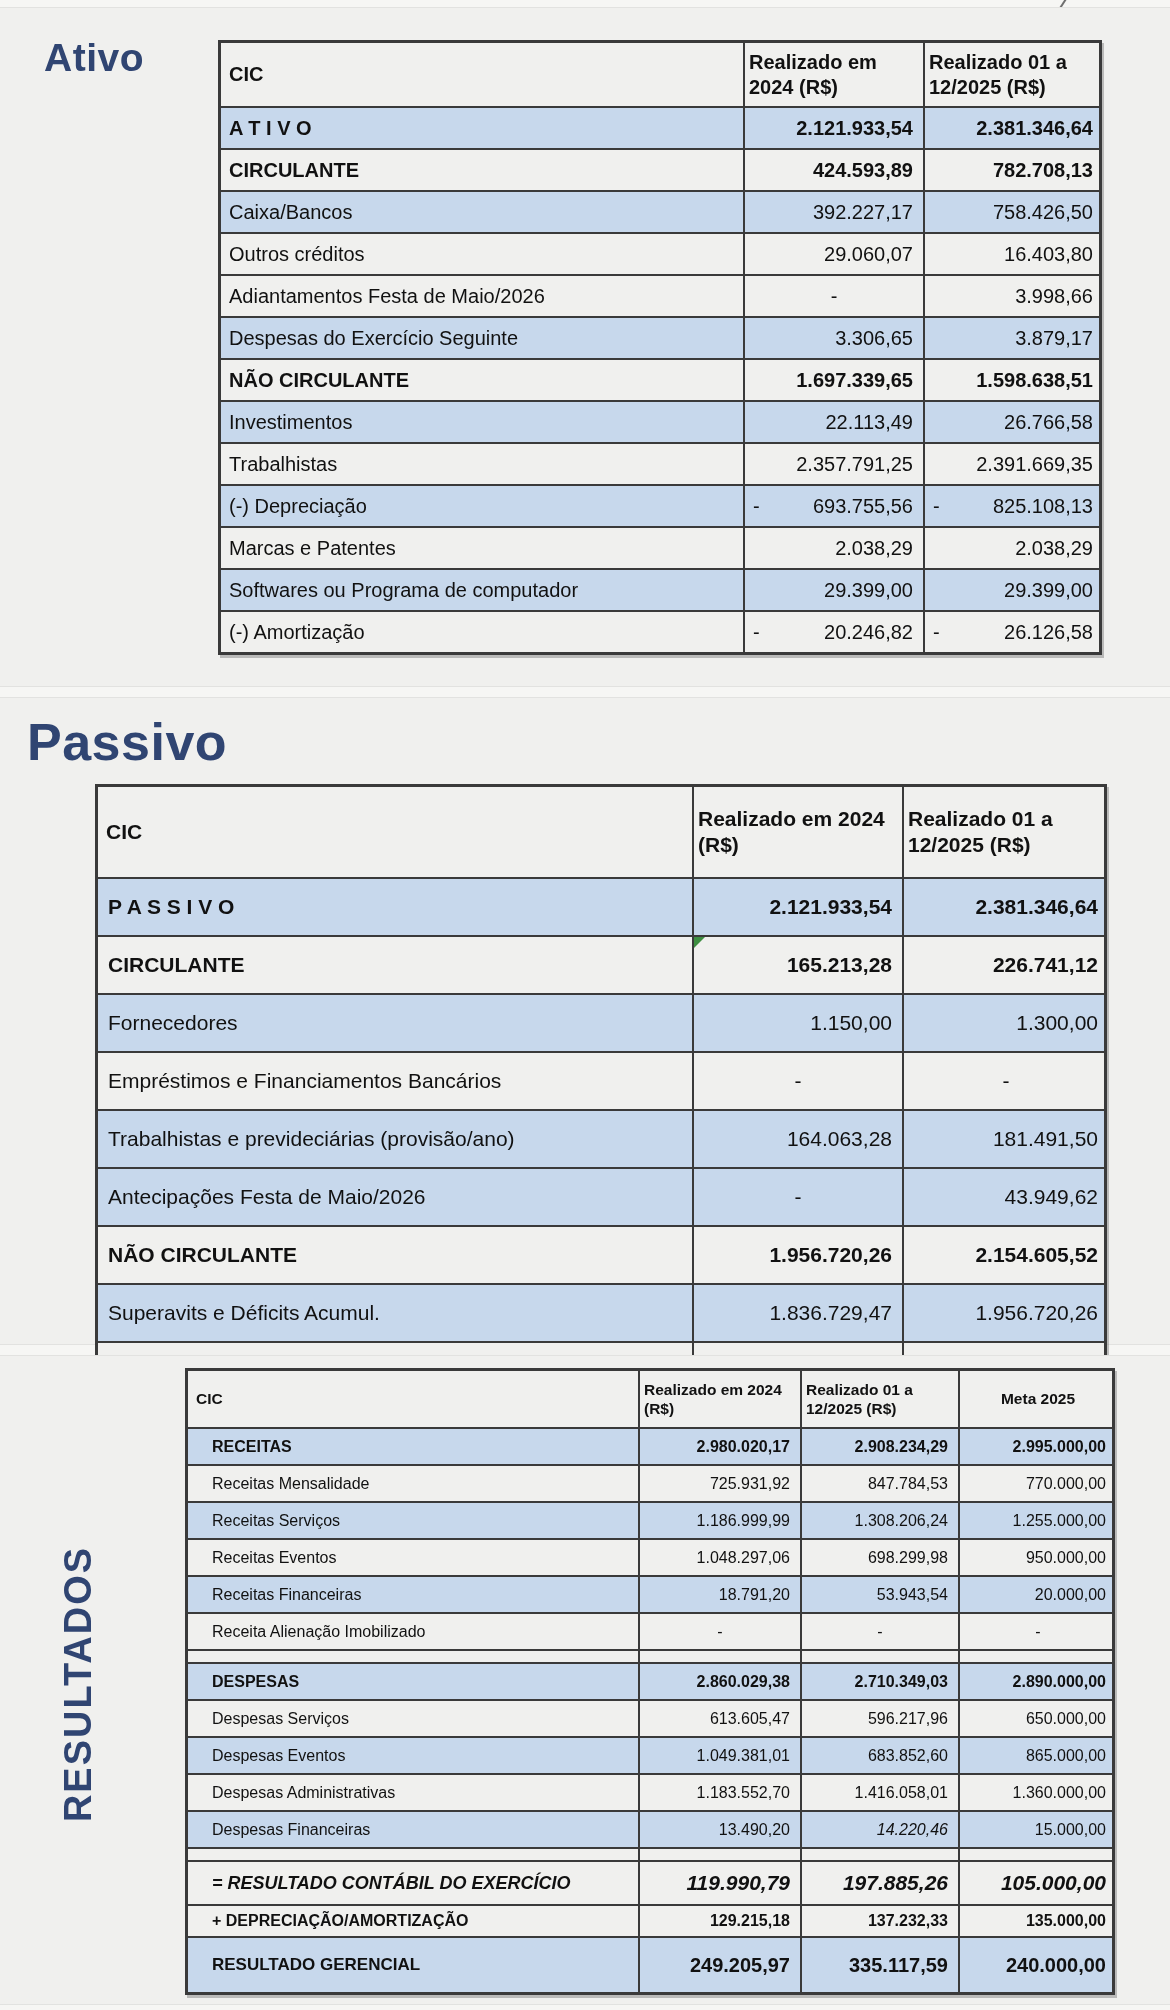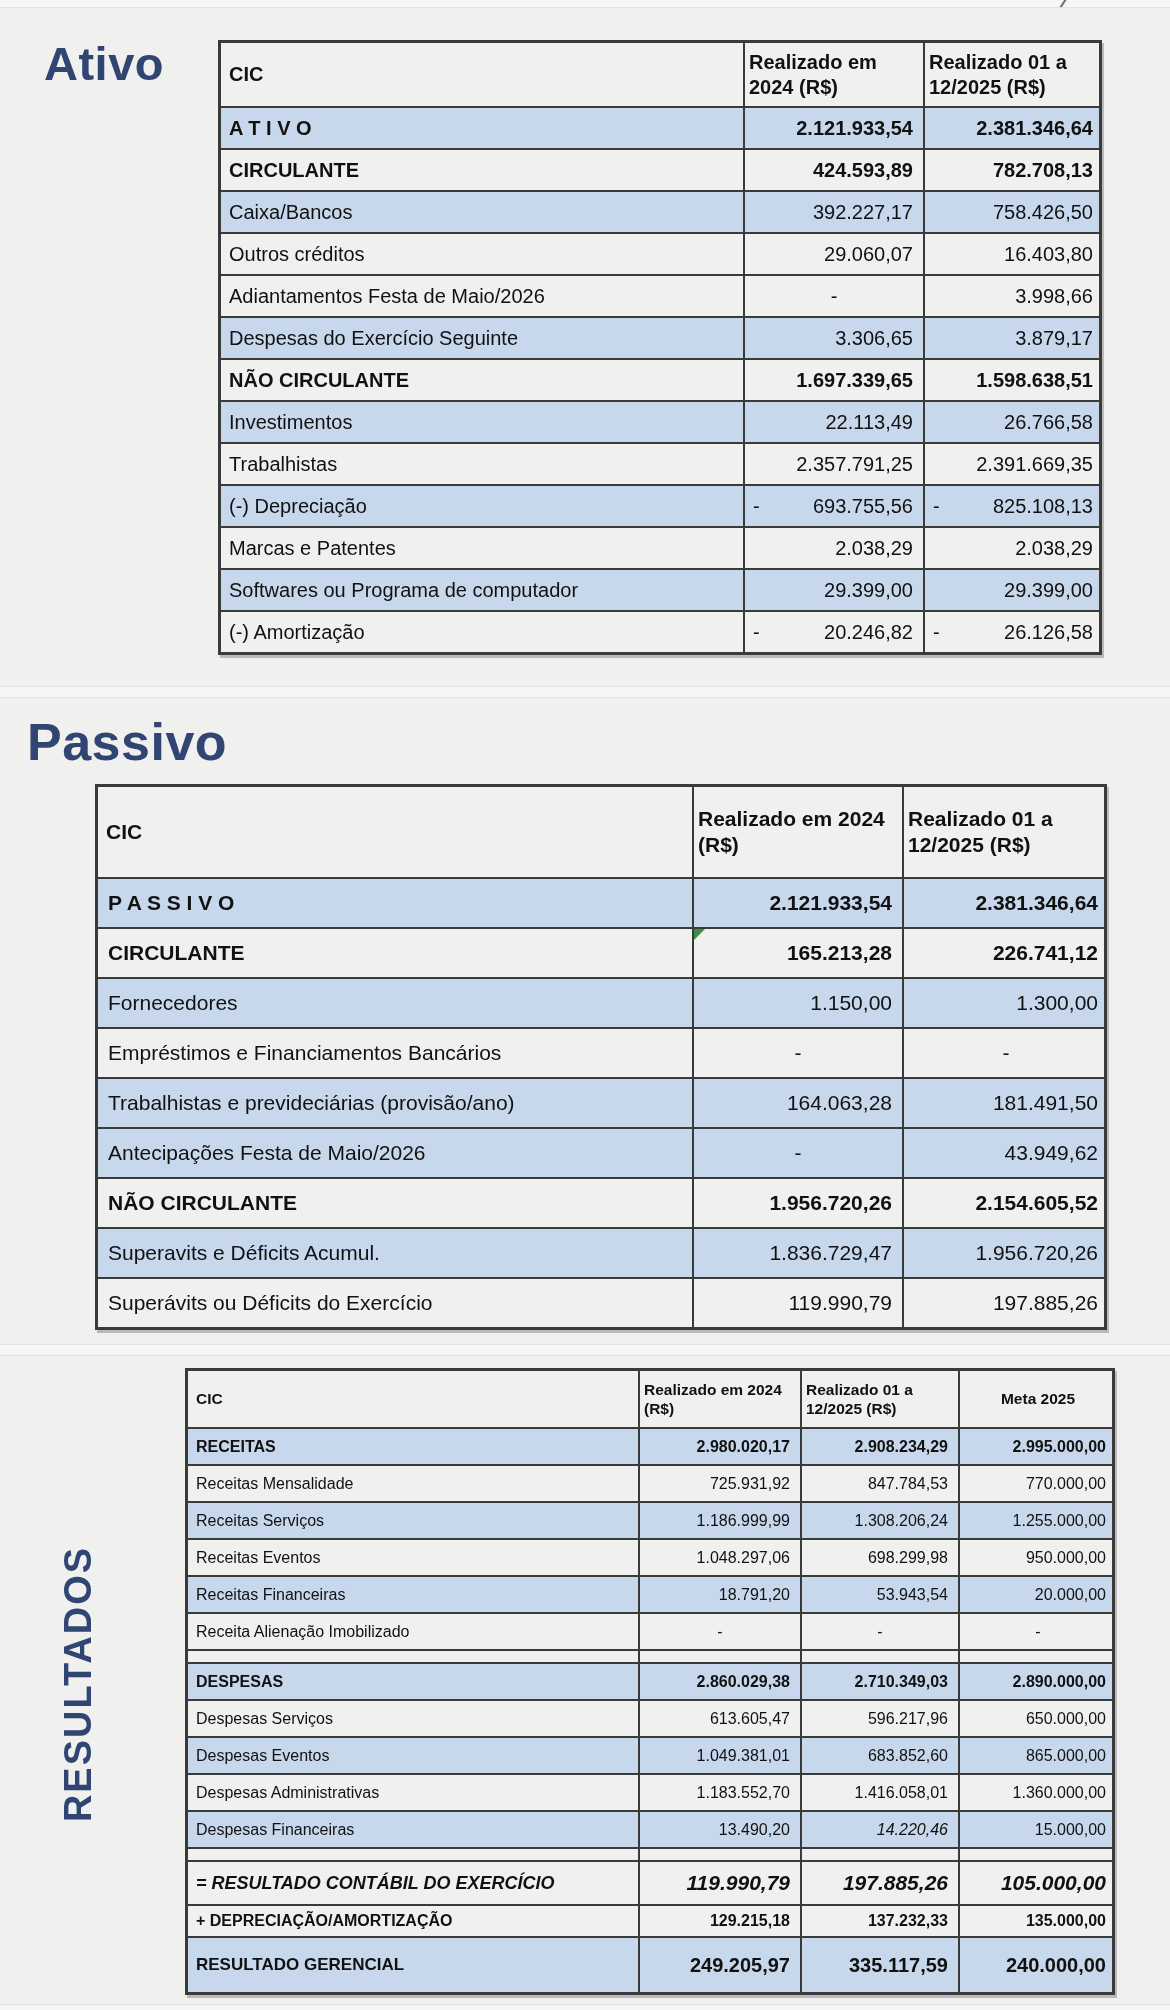--- a/index.html
+++ b/index.html
@@ -27,21 +27,21 @@
   #slide-ativo{top:8px;height:678px;}
   #slide-passivo{top:698px;height:646px;}
   #slide-resultados{top:1356px;height:648px;}
 
   .sec-title{
     color:var(--navy);
     font-weight:700;
     position:absolute;
     letter-spacing:0.5px;
   }
-  #title-ativo{left:44px;top:28px;font-size:47px;}
+  #title-ativo{left:44px;top:28px;font-size:39px;}
   #title-passivo{left:27px;top:14px;font-size:52px;}
   #title-resultados{
     left:-148px;top:298px;width:470px;height:60px;
     transform:rotate(-90deg);
     text-align:center;font-size:38px;letter-spacing:2px;
   }
 
   .tbl{
     position:absolute;
     border:3px solid var(--border);
@@ -53,36 +53,36 @@
   #tbl-resultados{left:185px;top:12px;width:930px;}
 
   .tr{display:grid;border-top:2px solid var(--border);}
   .tr:first-child{border-top:none;}
   .td{border-left:2px solid var(--border);position:relative;overflow:hidden;}
   .td:first-child{border-left:none;}
 
   
   .t-ativo .tr{grid-template-columns:522px 180px 180px;height:42px;font-size:20px;}
   .t-ativo .tr.head{height:63px;}
-  .t-passivo .tr{grid-template-columns:594px 210px 206px;height:50px;font-size:21px;}
+  .t-passivo .tr{grid-template-columns:594px 210px 206px;height:58px;font-size:21px;}
   .t-passivo .tr.head{height:90px;}
   .t-resultados .tr{grid-template-columns:450px 162px 158px 158px;height:37px;font-size:16px;}
   .t-resultados .tr.head{height:56px;font-size:15.5px;}
   .t-resultados .tr.spacer{height:13px;}
   .t-resultados .tr.result-line{height:44px;}
   .t-resultados .tr.dep-line{height:32px;}
   .t-resultados .tr.ger-line{height:56px;}
 
   .tr.head{font-weight:700;}
   .tr.blue{background:var(--blue);}
   .tr.bold{font-weight:700;}
 
   .lbl{display:flex;align-items:center;padding-left:8px;white-space:nowrap;}
   .t-passivo .lbl{padding-left:10px;}
-  .t-resultados .lbl{padding-left:8px;}
+  .t-resultados .lbl{padding-left:24px;}
   .num{display:flex;align-items:center;justify-content:flex-end;padding-right:10px;white-space:nowrap;}
   .num.dash{justify-content:center;padding-right:0;}
   .num.negcell{justify-content:space-between;padding-left:8px;}
   .num.italic{font-style:italic;}
   .lbl-h{display:flex;align-items:center;padding-left:8px;}
   .num-h{display:flex;align-items:center;justify-content:center;line-height:1.25;padding:0 4px;}
 
   .tr.result-line{font-weight:700;font-style:italic;}
   .tr.result-line .lbl{font-size:18px;}
   .tr.result-line .num{font-size:21px;}

